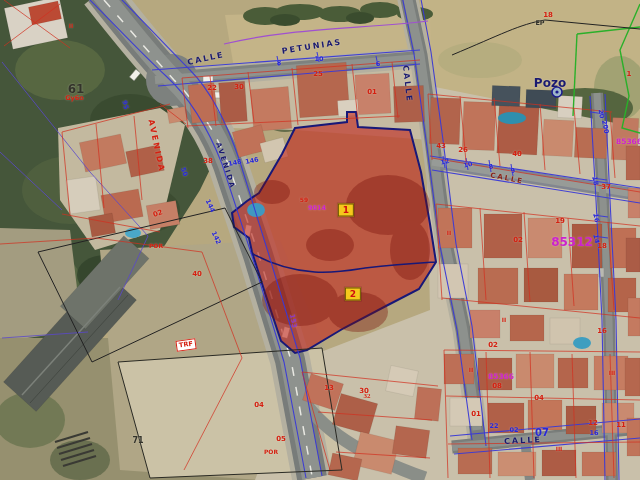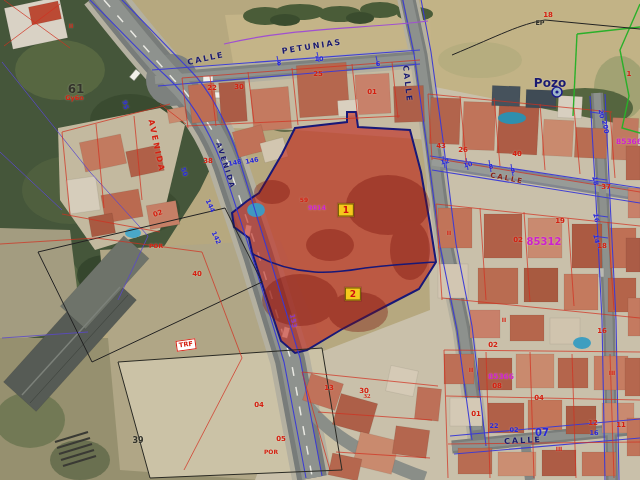--- a/index.html
+++ b/index.html
@@ -280,21 +280,21 @@
       <div class="lbl st" style="left: 225px; top: 166px; color: rgb(26, 26, 112); font-size: 7px; transform: translate(-50%, -50%) rotate(72deg);">AVENIDA</div>
       <div class="lbl st" style="left: 507px; top: 179px; color: rgb(138, 36, 24); font-size: 7px; transform: translate(-50%, -50%) rotate(11deg);">CALLE</div>
       <div class="lbl st" style="left: 523px; top: 441px; color: rgb(26, 26, 112); transform: translate(-50%, -50%) rotate(-3deg);">CALLE</div>
       <div class="lbl" style="left: 212px; top: 88px; color: rgb(212, 32, 16); transform: translate(-50%, -50%) rotate(0deg);">22</div>
       <div class="lbl" style="left: 239px; top: 87px; color: rgb(212, 32, 16); transform: translate(-50%, -50%) rotate(0deg);">30</div>
       <div class="lbl" style="left: 318px; top: 74px; color: rgb(212, 32, 16); transform: translate(-50%, -50%) rotate(0deg);">25</div>
       <div class="lbl" style="left: 372px; top: 92px; color: rgb(212, 32, 16); transform: translate(-50%, -50%) rotate(0deg);">01</div>
       <div class="lbl" style="left: 189px; top: 161px; color: rgb(212, 32, 16); transform: translate(-50%, -50%) rotate(0deg); margin-left: 19px;">38</div>
       <div class="lbl" style="left: 158px; top: 214px; color: rgb(212, 32, 16); transform: translate(-50%, -50%) rotate(-20deg);">02</div>
       <div class="lbl" style="left: 197px; top: 274px; color: rgb(212, 32, 16); transform: translate(-50%, -50%) rotate(0deg);">40</div>
-      <div class="lbl" style="left: 138px; top: 441px; color: rgb(51, 51, 42); font-size: 8px; transform: translate(-50%, -50%) rotate(0deg);">39</div>
+      <div class="lbl" style="left: 138px; top: 441px; color: rgb(51, 51, 42); font-size: 8px; transform: translate(-50%, -50%) rotate(0deg);">71</div>
       <div class="lbl" style="left: 259px; top: 405px; color: rgb(212, 32, 16); transform: translate(-50%, -50%) rotate(0deg);">04</div>
       <div class="lbl" style="left: 281px; top: 439px; color: rgb(212, 32, 16); transform: translate(-50%, -50%) rotate(0deg);">05</div>
       <div class="lbl" style="left: 156px; top: 246px; color: rgb(212, 32, 16); font-size: 6px; transform: translate(-50%, -50%) rotate(0deg);">POR</div>
       <div class="lbl" style="left: 271px; top: 452px; color: rgb(212, 32, 16); font-size: 6px; transform: translate(-50%, -50%) rotate(0deg);">POR</div>
       <div class="lbl" style="left: 441px; top: 146px; color: rgb(212, 32, 16); transform: translate(-50%, -50%) rotate(0deg);">43</div>
       <div class="lbl" style="left: 463px; top: 150px; color: rgb(212, 32, 16); transform: translate(-50%, -50%) rotate(0deg);">26</div>
       <div class="lbl" style="left: 517px; top: 154px; color: rgb(212, 32, 16); transform: translate(-50%, -50%) rotate(0deg);">40</div>
       <div class="lbl" style="left: 560px; top: 221px; color: rgb(212, 32, 16); transform: translate(-50%, -50%) rotate(0deg);">19</div>
       <div class="lbl" style="left: 606px; top: 187px; color: rgb(212, 32, 16); transform: translate(-50%, -50%) rotate(0deg);">37</div>
       <div class="lbl" style="left: 518px; top: 240px; color: rgb(212, 32, 16); transform: translate(-50%, -50%) rotate(0deg);">02</div>
@@ -339,20 +339,20 @@
       <div class="lbl" style="left: 601px; top: 114px; color: rgb(40, 40, 216); font-size: 6.5px; transform: translate(-50%, -50%) rotate(80deg);">20</div>
       <div class="lbl" style="left: 605px; top: 127px; color: rgb(40, 40, 216); font-size: 6.5px; transform: translate(-50%, -50%) rotate(80deg);">200</div>
       <div class="lbl" style="left: 595px; top: 181px; color: rgb(40, 40, 216); font-size: 6.5px; transform: translate(-50%, -50%) rotate(80deg);">18</div>
       <div class="lbl" style="left: 596px; top: 218px; color: rgb(40, 40, 216); font-size: 6.5px; transform: translate(-50%, -50%) rotate(80deg);">16</div>
       <div class="lbl" style="left: 596px; top: 239px; color: rgb(40, 40, 216); font-size: 6.5px; transform: translate(-50%, -50%) rotate(80deg);">14</div>
       <div class="lbl" style="left: 494px; top: 426px; color: rgb(40, 40, 216); font-size: 6.5px; transform: translate(-50%, -50%) rotate(0deg);">22</div>
       <div class="lbl" style="left: 514px; top: 430px; color: rgb(40, 40, 216); font-size: 6.5px; transform: translate(-50%, -50%) rotate(0deg);">02</div>
       <div class="lbl" style="left: 542px; top: 433px; color: rgb(40, 40, 216); font-size: 10px; transform: translate(-50%, -50%) rotate(0deg);">07</div>
       <div class="lbl" style="left: 594px; top: 433px; color: rgb(40, 40, 216); font-size: 6.5px; transform: translate(-50%, -50%) rotate(0deg);">16</div>
       <div class="lbl" style="left: 501px; top: 377px; color: rgb(204, 34, 204); font-size: 7.5px; transform: translate(-50%, -50%) rotate(0deg);">85366</div>
-      <div class="lbl" style="left: 544px; top: 242px; color: rgb(204, 34, 204); font-size: 10px; transform: translate(-50%, -50%) rotate(0deg);">85312</div>
+      <div class="lbl" style="left: 572px; top: 242px; color: rgb(204, 34, 204); font-size: 12px; transform: translate(-50%, -50%) rotate(0deg);">85312</div>
       <div class="lbl" style="left: 629px; top: 142px; color: rgb(204, 34, 204); font-size: 7.5px; transform: translate(-50%, -50%) rotate(0deg);">85366</div>
       <div class="lbl" style="left: 297px; top: 208px; color: rgb(204, 34, 204); font-size: 6.5px; transform: translate(-50%, -50%) rotate(0deg); margin-left: 20px;">9014</div>
       <div class="lbl" style="left: 293px; top: 321px; color: rgb(136, 51, 204); font-size: 6.5px; transform: translate(-50%, -50%) rotate(80deg);">153</div>
       <div class="marker" style="left: 346px; top: 210px;">1</div>
       <div class="marker" style="left: 353px; top: 294px;">2</div>
     </div>
 </div>
 
 </body></html>

